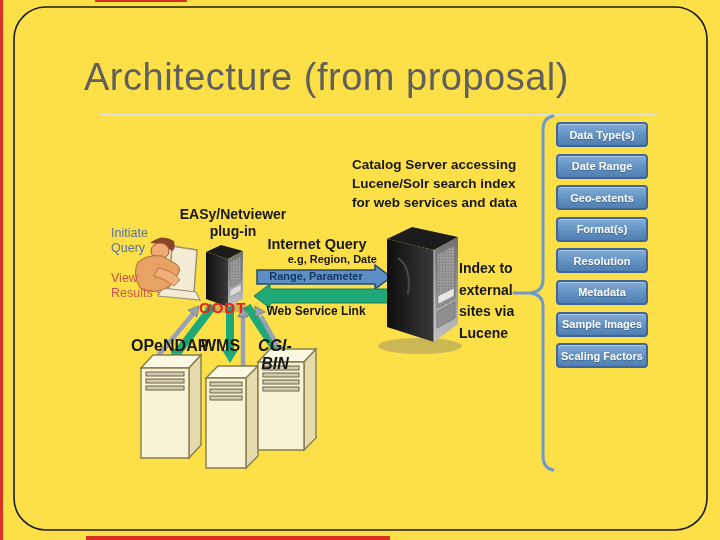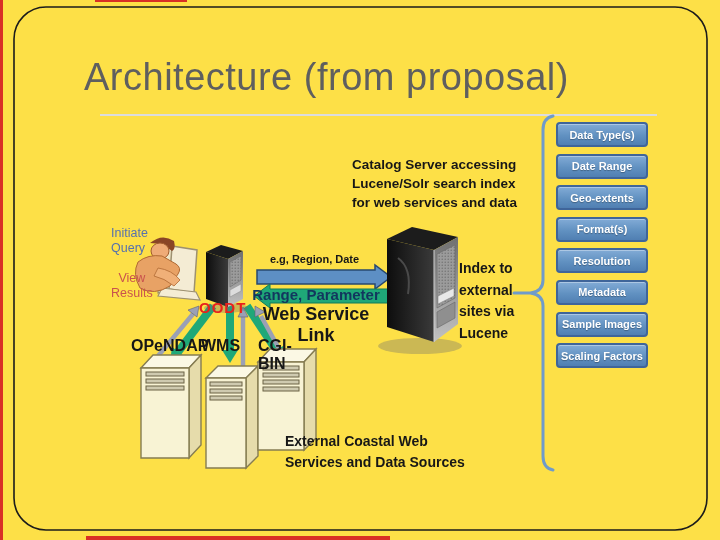--- a/index.html
+++ b/index.html
@@ -23,31 +23,31 @@
 
   .slide-title{left:84px;top:56px;font-size:38px;font-weight:400;color:#5f5f5f;
                letter-spacing:.5px;white-space:nowrap;}
   .title-rule{left:100px;top:114px;width:557px;height:2px;background:#dcdcdc;}
 
   .txt{position:absolute;color:#171717;font-weight:700;}
   .pre{white-space:pre-line;}
   .catalog{left:352px;top:155px;width:180px;font-size:13.5px;line-height:19px;}
   .plugin{left:173px;top:206px;width:120px;text-align:center;font-size:14px;line-height:17px;}
   .initiate{left:111px;top:226px;font-size:12.5px;line-height:15px;font-weight:400;color:var(--initiate-blue);}
-  .viewres{left:111px;top:271px;font-size:12.5px;line-height:15px;font-weight:400;color:var(--results-red);text-align:center;}
+  .viewres{left:111px;top:271px;font-size:12.5px;line-height:15px;font-weight:400;color:var(--results-red);}
   .iq-title{left:252px;top:236px;width:130px;text-align:center;font-size:14.5px;}
-  .iq-sub{left:252px;top:253px;width:125px;text-align:center;font-size:11px;}
-  .req-label{left:252px;top:270px;width:128px;text-align:center;font-size:15px;color:#12365e;margin-top:16px;}
-  .resp-label{left:252px;top:304px;width:128px;text-align:center;font-size:18px;}
+  .iq-sub{left:252px;top:253px;width:125px;text-align:right;font-size:11px;}
+  .req-label{left:252px;top:270px;width:128px;text-align:center;font-size:11px;color:#12365e;}
+  .resp-label{left:252px;top:304px;width:128px;text-align:center;font-size:12px;}
   .oodt{left:199px;top:299px;font-size:15px;letter-spacing:1px;color:var(--oodt-red);}
   .index-cap{left:459px;top:242px;font-size:14px;line-height:21.5px;margin-top:16px;}
   .proto{font-size:16px;top:337px;}
   .proto-0{left:131px;width:58px;text-align:center;}
   .proto-1{left:201px;width:44px;}
-  .proto-2{left:258px;width:60px;text-align:left;}
+  .proto-2{left:245px;width:60px;text-align:center;font-style:italic;}
   .external-cap{left:285px;top:431px;font-size:14px;line-height:21px;}
 
   .facets{position:absolute;left:556px;top:122px;width:92px;}
   .facet{height:25px;margin-bottom:6.6px;border:2px solid var(--facet-border);border-radius:4px;
          background:linear-gradient(180deg,var(--facet-fill-top) 0%,var(--facet-fill) 55%,#507fb2 100%);
          color:#ffffff;font-size:11px;font-weight:700;display:flex;align-items:center;
          justify-content:center;box-sizing:border-box;text-shadow:0 1px 1px rgba(0,0,0,.3);
          box-shadow:inset 0 1px 0 rgba(255,255,255,.35);white-space:nowrap;}
 
   .diagram-shapes{pointer-events:none;}
@@ -174,37 +174,38 @@
       <rect class="slot" x="263" y="366" width="36" height="4"></rect>
       <rect class="slot" x="263" y="373" width="36" height="4"></rect>
       <rect class="slot" x="263" y="380" width="36" height="4"></rect>
       <rect class="slot" x="263" y="387" width="36" height="4"></rect>
     </g>
   </svg>
 
   <div class="txt pre catalog">Catalog Server accessing
 Lucene/Solr search index
 for web services and data</div>
+  <div class="txt pre plugin">EASy/Netviewer
+plug-in</div>
   <div class="txt pre initiate">Initiate
 Query</div>
   <div class="txt pre viewres">View
 Results</div>
+  <div class="txt iq-title">Internet Query</div>
   <div class="txt iq-sub">e.g, Region, Date</div>
   <div class="txt req-label">Range, Parameter</div>
   <div class="txt resp-label">Web Service Link</div>
   <div class="txt oodt">OODT</div>
   <div class="txt pre index-cap">Index to
 external
 sites via
 Lucene</div>
   <div class="txt proto proto-0">OPeNDAP</div>
   <div class="txt proto proto-1">WMS</div>
   <div class="txt proto proto-2">CGI-BIN</div>
-  <div class="txt pre external-cap">External Coastal Web
-Services and Data Sources</div>
 
   <div class="facets">
     <div class="facet">Data Type(s)</div>
     <div class="facet">Date Range</div>
     <div class="facet">Geo-extents</div>
     <div class="facet">Format(s)</div>
     <div class="facet">Resolution</div>
     <div class="facet">Metadata</div>
     <div class="facet">Sample Images</div>
     <div class="facet">Scaling Factors</div>

